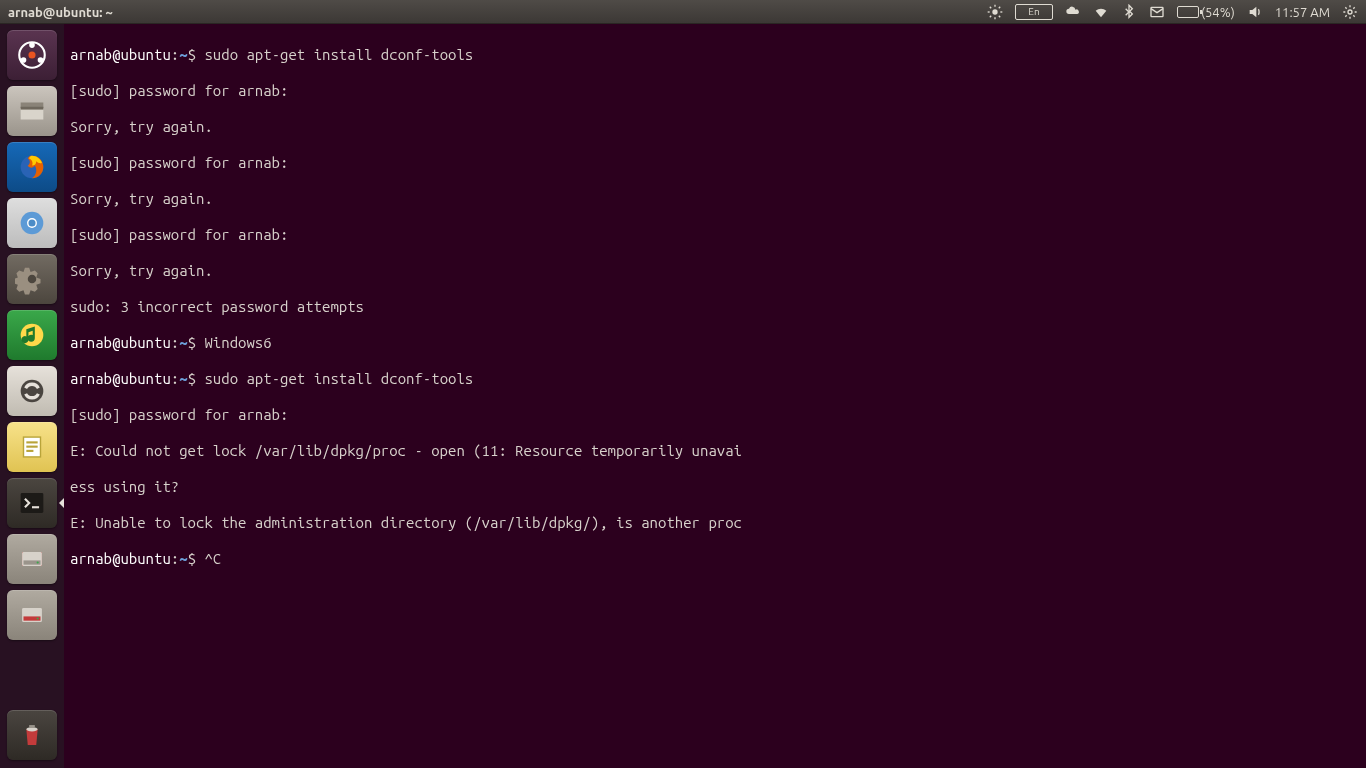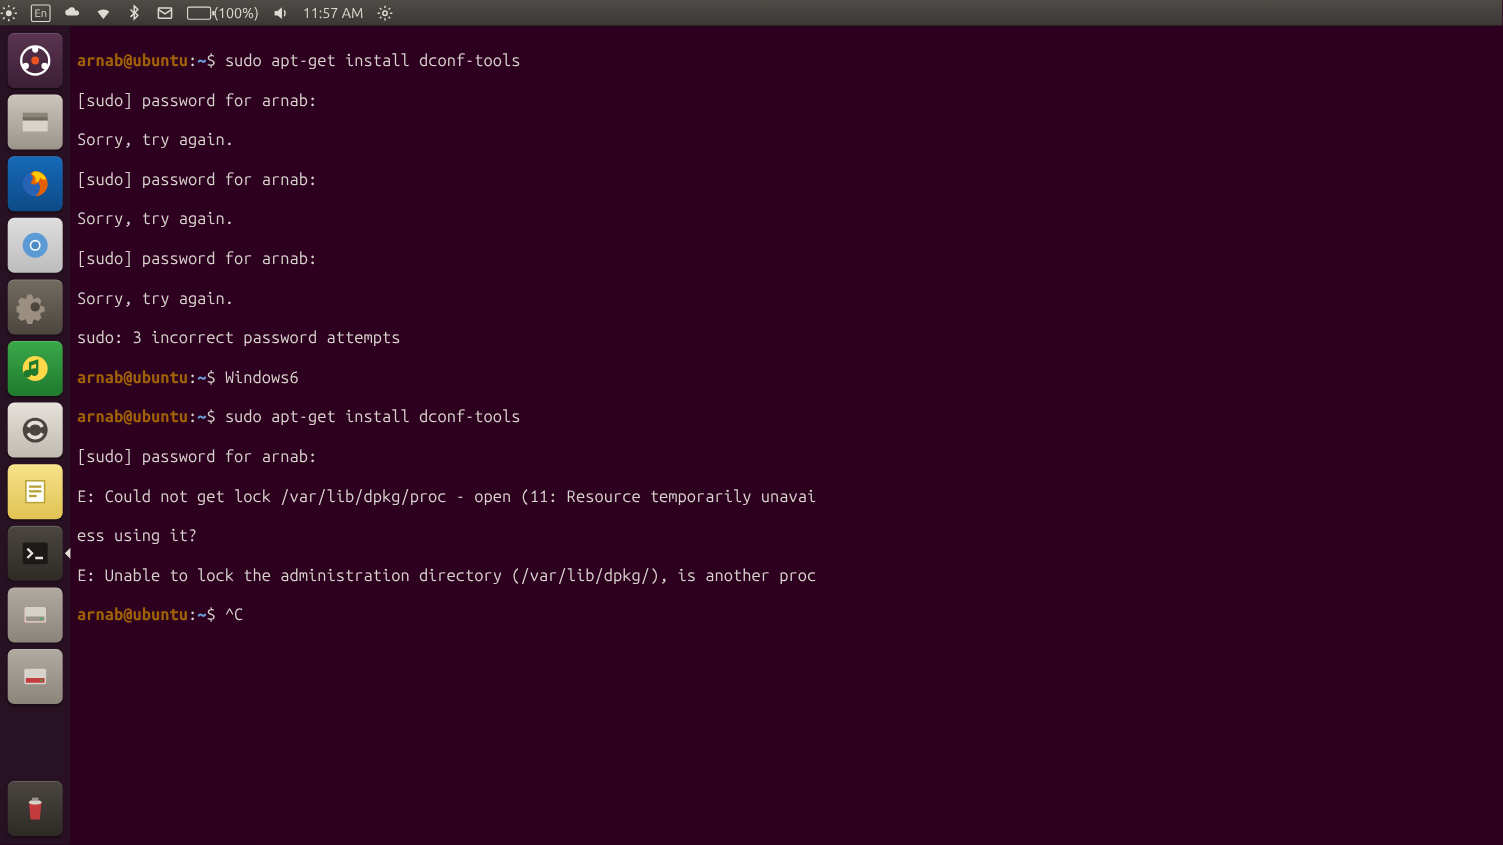--- a/index.html
+++ b/index.html
@@ -16,21 +16,21 @@
   color: #dfdbd2;
   display: flex; align-items: center;
   font-size: 13px;
   border-bottom: 1px solid #2a2623;
 }
 .top-bar .title { padding-left: 8px; font-weight: bold; flex: 1; }
 .top-bar .indicators { display: flex; align-items: center; gap: 12px; padding-right: 8px; }
 .top-bar .ind { display: flex; align-items: center; gap: 4px; }
 .top-bar svg { width: 16px; height: 16px; fill: #dfdbd2; }
 .top-bar .lang-box {
-  width: 18px; height: 16px; border: 1px solid #dfdbd2;
+  width: 38px; height: 16px; border: 1px solid #dfdbd2;
   font-size: 10px; display: flex; align-items: center; justify-content: center;
   border-radius: 2px;
 }
 .top-bar .batt-box {
   display: flex; align-items: center; gap: 2px;
 }
 .top-bar .batt-ico {
   width: 22px; height: 12px; border: 1px solid #dfdbd2; border-radius: 2px;
   position: relative;
 }
@@ -61,32 +61,33 @@
 .terminal {
   position: absolute; left: 64px; top: 24px; right: 0; bottom: 0;
   background: #2c001e;
   font-family: "Ubuntu Mono", "DejaVu Sans Mono", monospace;
   font-size: 15px; line-height: 18px;
   color: #d8d2cc;
   padding: 4px 6px;
   white-space: pre;
 }
 .tl { display: block; }
-.prompt-user { color: #a16207; font-weight: bold; }
+.prompt-user { color: #ffffff; font-weight: normal; }
 .prompt-path { color: #6c9ed8; font-weight: bold; }
 .cursor {
   display: inline-block; width: 8px; height: 15px;
   background: #d8d2cc; vertical-align: text-bottom;
   margin-left: 2px;
 }
 </style>
 </head>
 <body>
 
 <div class="top-bar">
+  <div class="title">arnab@ubuntu: ~</div>
   <div class="indicators">
     <span class="ind">
       <svg viewBox="0 0 24 24">
           <circle cx="12" cy="12" r="4"></circle>
           <g stroke="#dfdbd2" stroke-width="2">
             <line x1="12" y1="1" x2="12" y2="4"></line>
             <line x1="12" y1="20" x2="12" y2="23"></line>
             <line x1="1" y1="12" x2="4" y2="12"></line>
             <line x1="20" y1="12" x2="23" y2="12"></line>
             <line x1="4.2" y1="4.2" x2="6.3" y2="6.3"></line>
@@ -115,21 +116,21 @@
         </svg>
     </span>
     <span class="ind">
       <svg viewBox="0 0 24 24">
           <rect x="3" y="5" width="18" height="14" rx="1" fill="none" stroke="#dfdbd2" stroke-width="2"></rect>
           <path d="M3 7l9 6 9-6" fill="none" stroke="#dfdbd2" stroke-width="2"></path>
         </svg>
     </span>
     <span class="ind batt-box">
       <span class="batt-ico"></span>
-      <span>(100%)</span>
+      <span>(54%)</span>
     </span>
     <span class="ind">
       <svg viewBox="0 0 24 24">
           <path d="M4 9v6h4l6 5V4l-6 5H4z"></path>
           <path d="M17 8c1.5 1.5 1.5 6.5 0 8" fill="none" stroke="#dfdbd2" stroke-width="2"></path>
         </svg>
     </span>
     <span class="ind">11:57 AM</span>
     <span class="ind">
       <svg viewBox="0 0 24 24">

